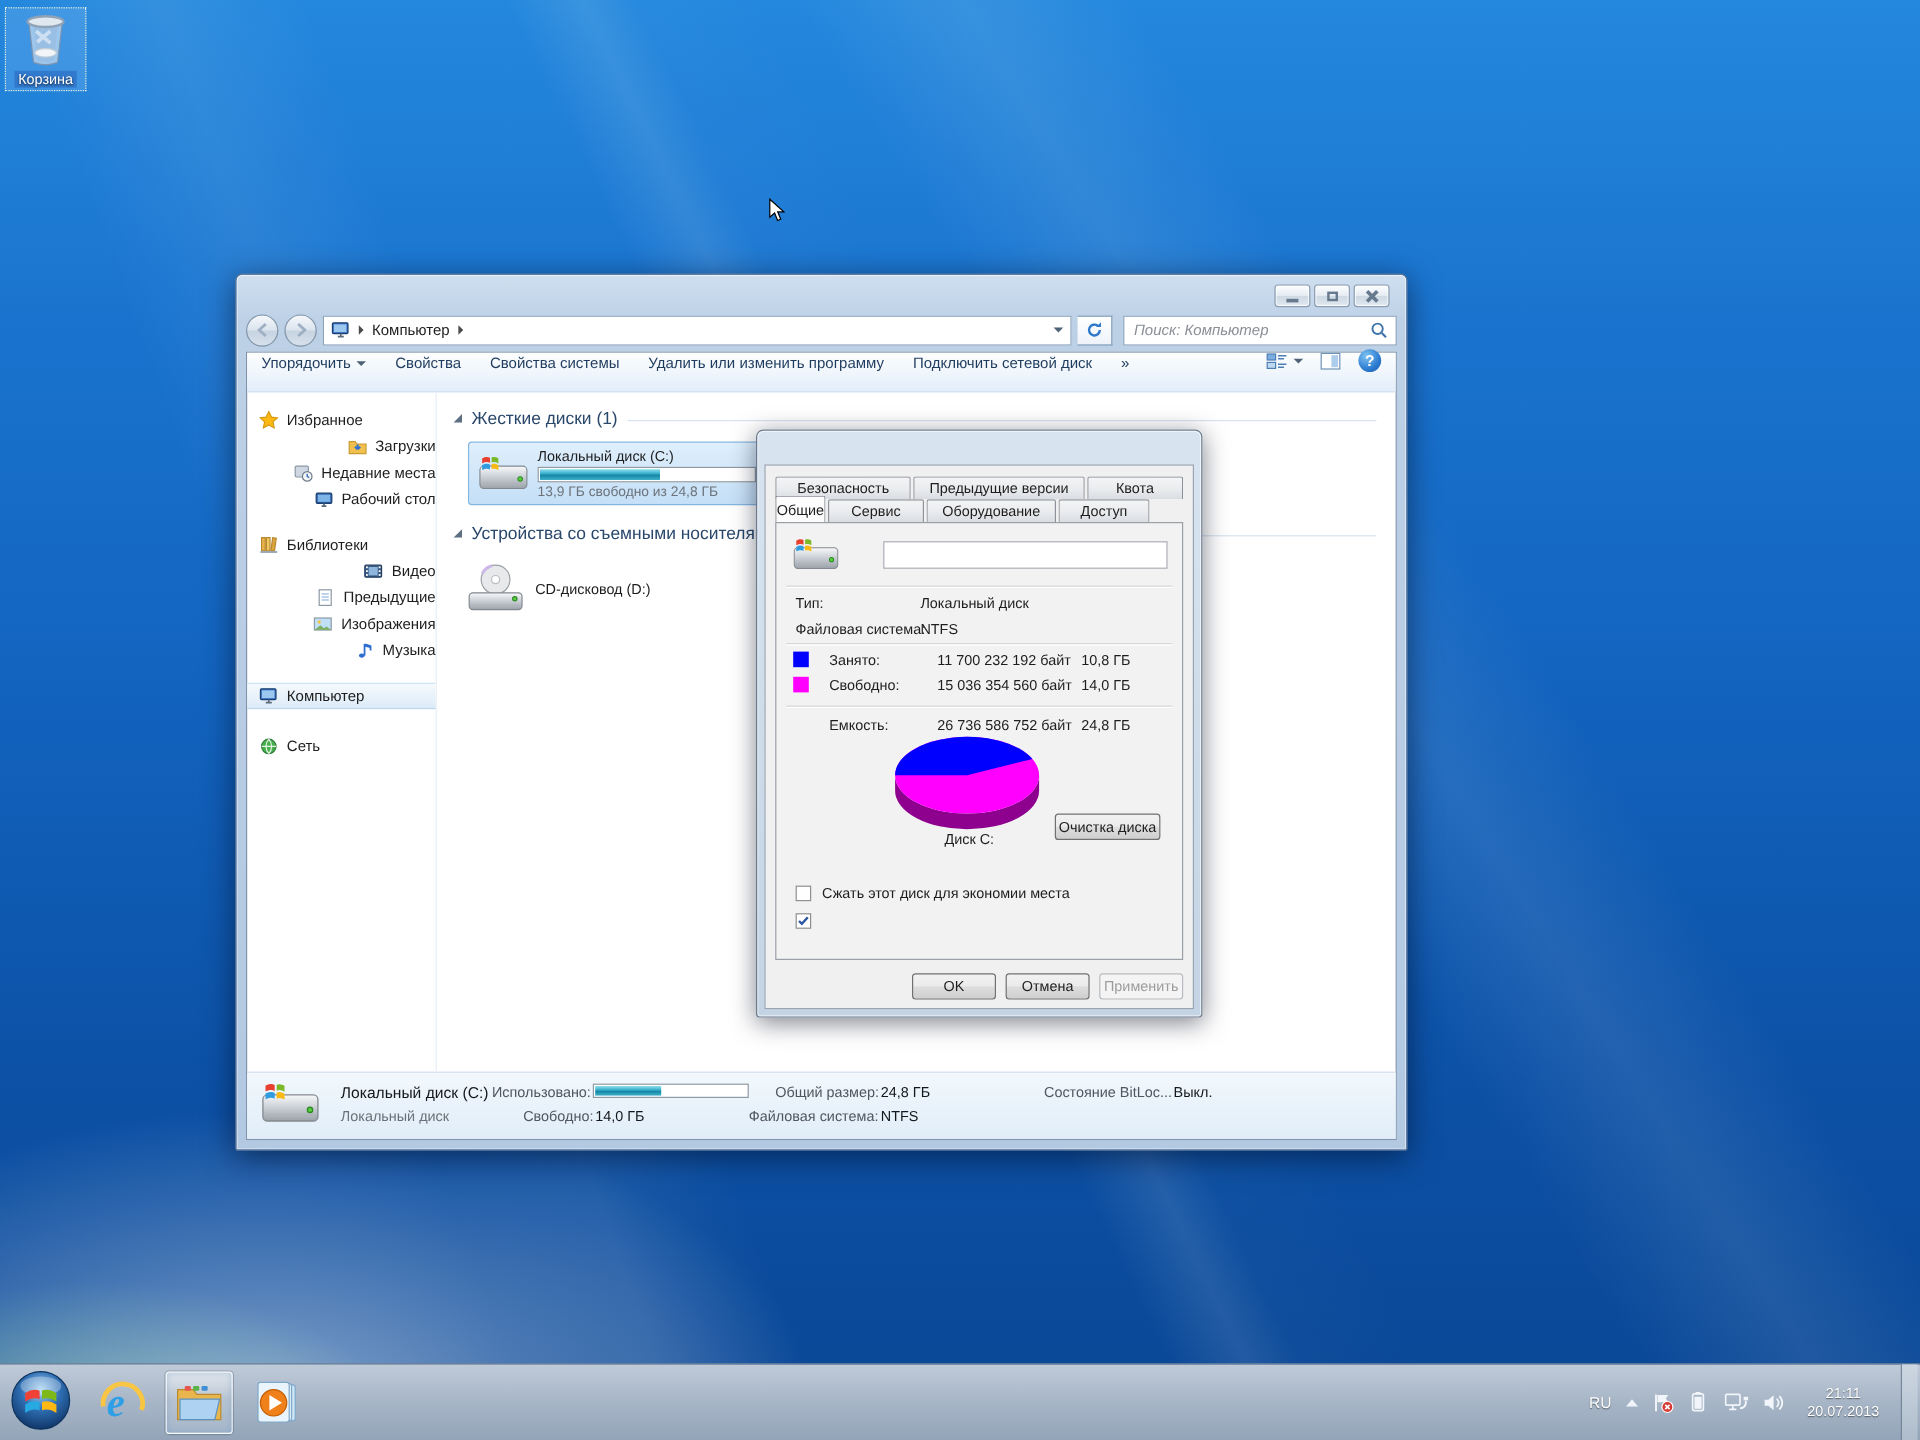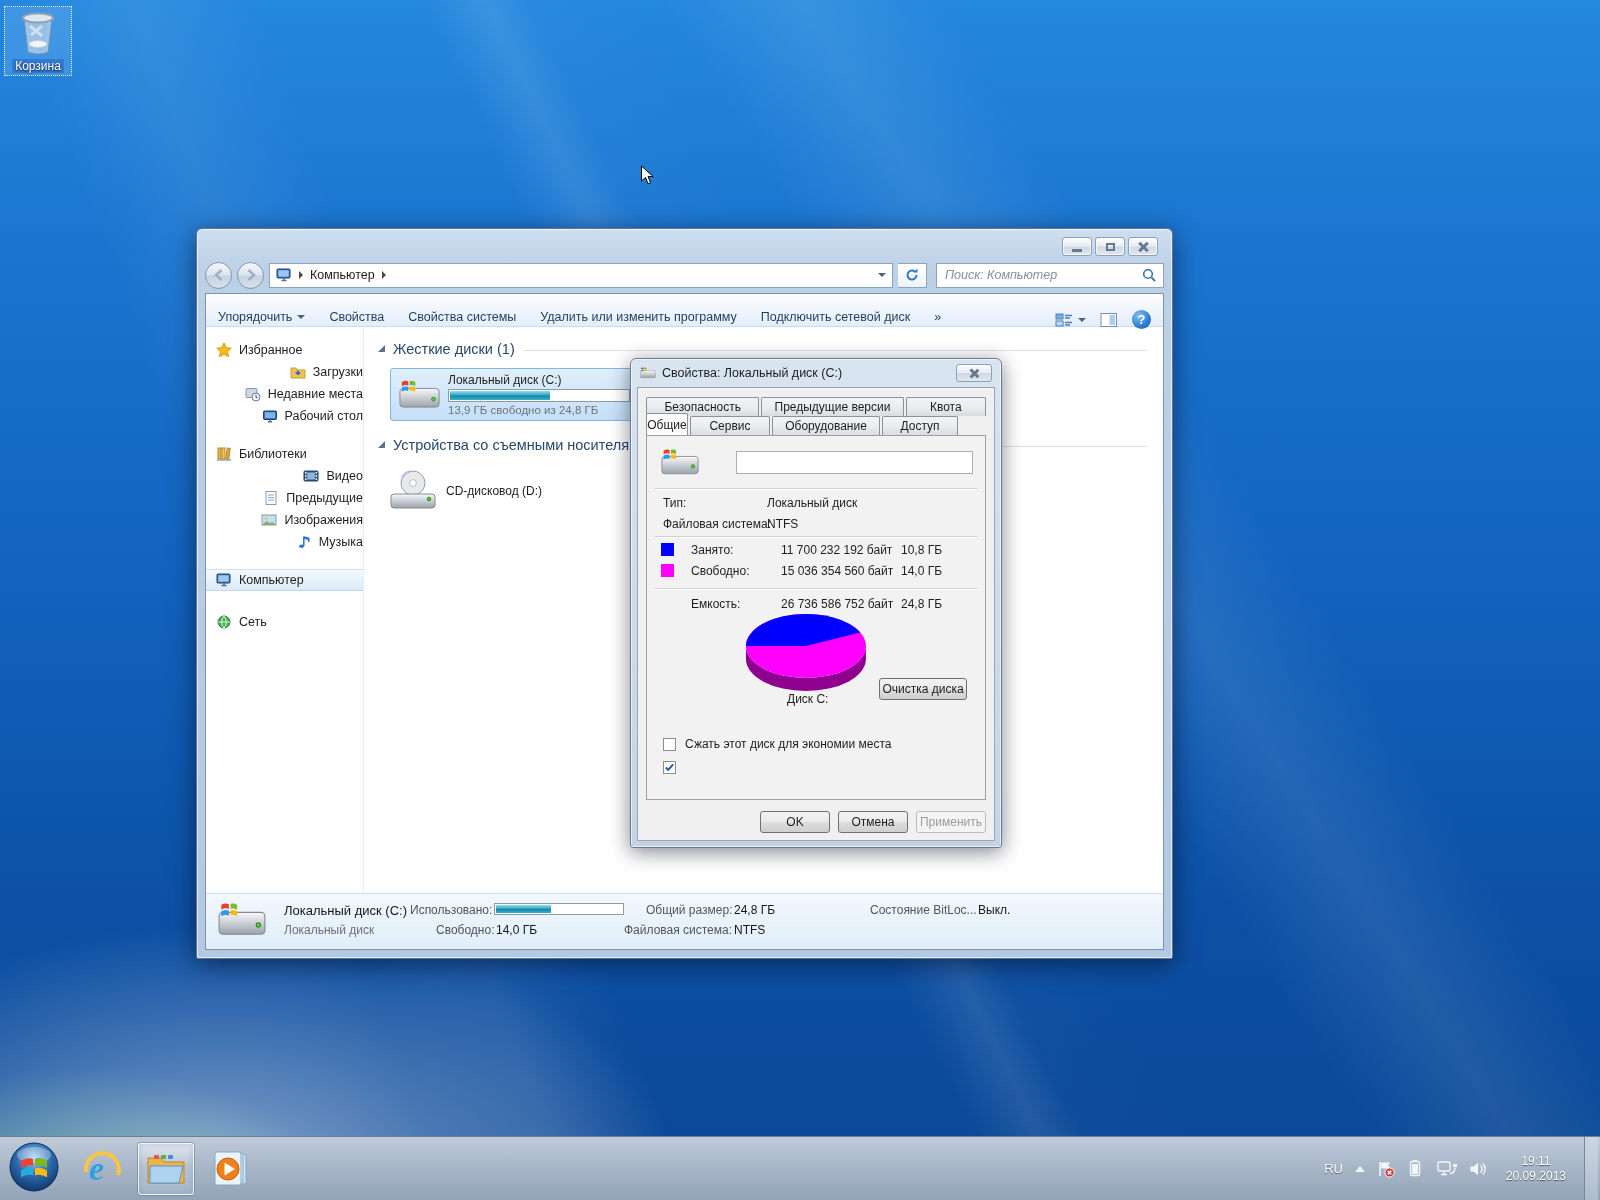--- a/index.html
+++ b/index.html
@@ -52,21 +52,21 @@
   .bc-arrow { width:0; height:0; border-left:4px solid #4a4a4a; border-top:4px solid transparent; border-bottom:4px solid transparent; margin:0 3px; }
   .caret-down { width:0; height:0; border:4px solid transparent; border-top-color:#4d6177; margin-top:4px; }
   .refresh-btn { width:29px; height:25px; border:1px solid #8ca3bd; border-left:none; background:linear-gradient(#fff,#eef3f9); display:flex; align-items:center; justify-content:center; flex:none; }
   .searchbox { width:228px; height:25px; background:#fff; border:1px solid #8ca3bd; display:flex; align-items:center; padding:0 6px; flex:none; margin-left:4px; }
   .searchbox input { flex:1; border:none; outline:none; font-family:"Liberation Sans",sans-serif; font-size:12.5px; min-width:0; }
   .searchbox input::placeholder { color:#8a8f96; font-style:italic; }
 
   
   .client { position:absolute; left:8px; right:8px; top:64px; bottom:8px; border:1px solid #7f94ac;
             background:#fff; display:flex; flex-direction:column; }
-  .toolbar { height:29px; flex:none; display:flex; align-items:flex-start; gap:24px; padding:16px 12px;
+  .toolbar { height:29px; flex:none; display:flex; align-items:flex-end; gap:24px; padding:16px 12px;
              background:linear-gradient(#fdfefe,#f0f6fc 48%,#e3eefa); border-bottom:1px solid #cbdcee;
              font-size:12.5px; color:#1f3c5e; }
   .tb-item { display:flex; align-items:center; gap:5px; white-space:nowrap; }
   .tb-right { margin-left:auto; display:flex; align-items:center; gap:14px; }
   .help-icon { width:19px; height:19px; border-radius:50%; background:radial-gradient(circle at 35% 30%, #7fc3f2, #2c7cd1 60%, #1c5aa8);
                color:#fff; font-weight:bold; font-size:13px; display:flex; align-items:center; justify-content:center; }
 
   .main { flex:1; display:flex; overflow:hidden; }
   .sidebar { width:158px; flex:none; padding-top:12px; border-right:1px solid #e8eef6; }
   .srow { display:flex; align-items:center; gap:7px; height:22px; padding-left:10px; font-size:12.5px; }
@@ -428,33 +428,20 @@
         <span class="sb-abs sb-val" style="left:528px;top:9px">24,8 ГБ</span>
         <span class="sb-abs sb-label" style="left:418px;top:29px">Файловая система:</span>
         <span class="sb-abs sb-val" style="left:528px;top:29px">NTFS</span>
         <span class="sb-abs sb-label" style="left:664px;top:9px">Состояние BitLoc...</span>
         <span class="sb-abs sb-val" style="left:772px;top:9px">Выкл.</span>
       </div>
     </div>
   </div>
 
   <div class="dialog">
-    <div class="dlg-title">
-      <svg width="16" height="14" viewBox="0 0 44 38">
-        <rect x="1" y="12" width="42" height="20" rx="3.5" fill="url(#g-hdd)" stroke="#84898f"></rect>
-        <path d="M3,5 c3,-1.5 5,-1.5 7,-0.5 l0,4.5 c-2,-1 -4,-1 -7,0.5 z" fill="#e8402f"></path>
-        <path d="M11.5,4.3 c2,-0.8 4,-0.5 6,0.8 l0,4.5 c-2,-1.3 -4,-1.6 -6,-0.8 z" fill="#7cb928"></path>
-        <path d="M3,11 c3,-1.5 5,-1.5 7,-0.5 l0,4.5 c-2,-1 -4,-1 -7,0.5 z" fill="#2f9ce0"></path>
-        <path d="M11.5,10.3 c2,-0.8 4,-0.5 6,0.8 l0,4.5 c-2,-1.3 -4,-1.6 -6,-0.8 z" fill="#f8ba13"></path>
-      </svg>
-      <span>Свойства: Локальный диск (C:)</span>
-      <div class="dlg-close">
-          <div class="glyph-x2"></div>
-        </div>
-    </div>
 
     <div class="dlg-client">
       <div class="tabs1">
         <div class="tab" style="flex:113">Безопасность</div>
         <div class="tab" style="flex:147">Предыдущие версии</div>
         <div class="tab" style="flex:74">Квота</div>
       </div>
       <div class="tabs2">
         <div class="tab active" style="width:42px">Общие</div>
         <div class="tab" style="width:80px">Сервис</div>
@@ -585,19 +572,19 @@
         <rect x="1" y="2" width="12" height="9" rx="1" fill="none" stroke="#f2f6fa" stroke-width="1.4"></rect>
         <path d="M4,14.5 h6 M7,11 v3.5" stroke="#f2f6fa" stroke-width="1.4"></path>
         <path d="M13,13.5 c4,0 5,-2.5 5,-6" stroke="#f2f6fa" stroke-width="1.6" fill="none"></path>
         <rect x="16" y="4" width="4" height="3" fill="#f2f6fa"></rect>
       </svg>
       <svg width="19" height="18" viewBox="0 0 19 18">
         <path d="M1.5,6.5 h3.2 l4.3,-3.8 v12.6 L4.7,11.5 H1.5 z" fill="#f2f6fa"></path>
         <path d="M11.5,5.5 a4.5,4.5 0 0 1 0,7 M13.8,3.5 a7.5,7.5 0 0 1 0,11" stroke="#f2f6fa" stroke-width="1.5" fill="none"></path>
       </svg>
       <div class="clock">
-        <div>19:11</div>
-        <div>20.09.2013</div>
+        <div>21:11</div>
+        <div>20.07.2013</div>
       </div>
       <div class="show-desktop"></div>
     </div>
   </div>
 </div>
 
 </body></html>

